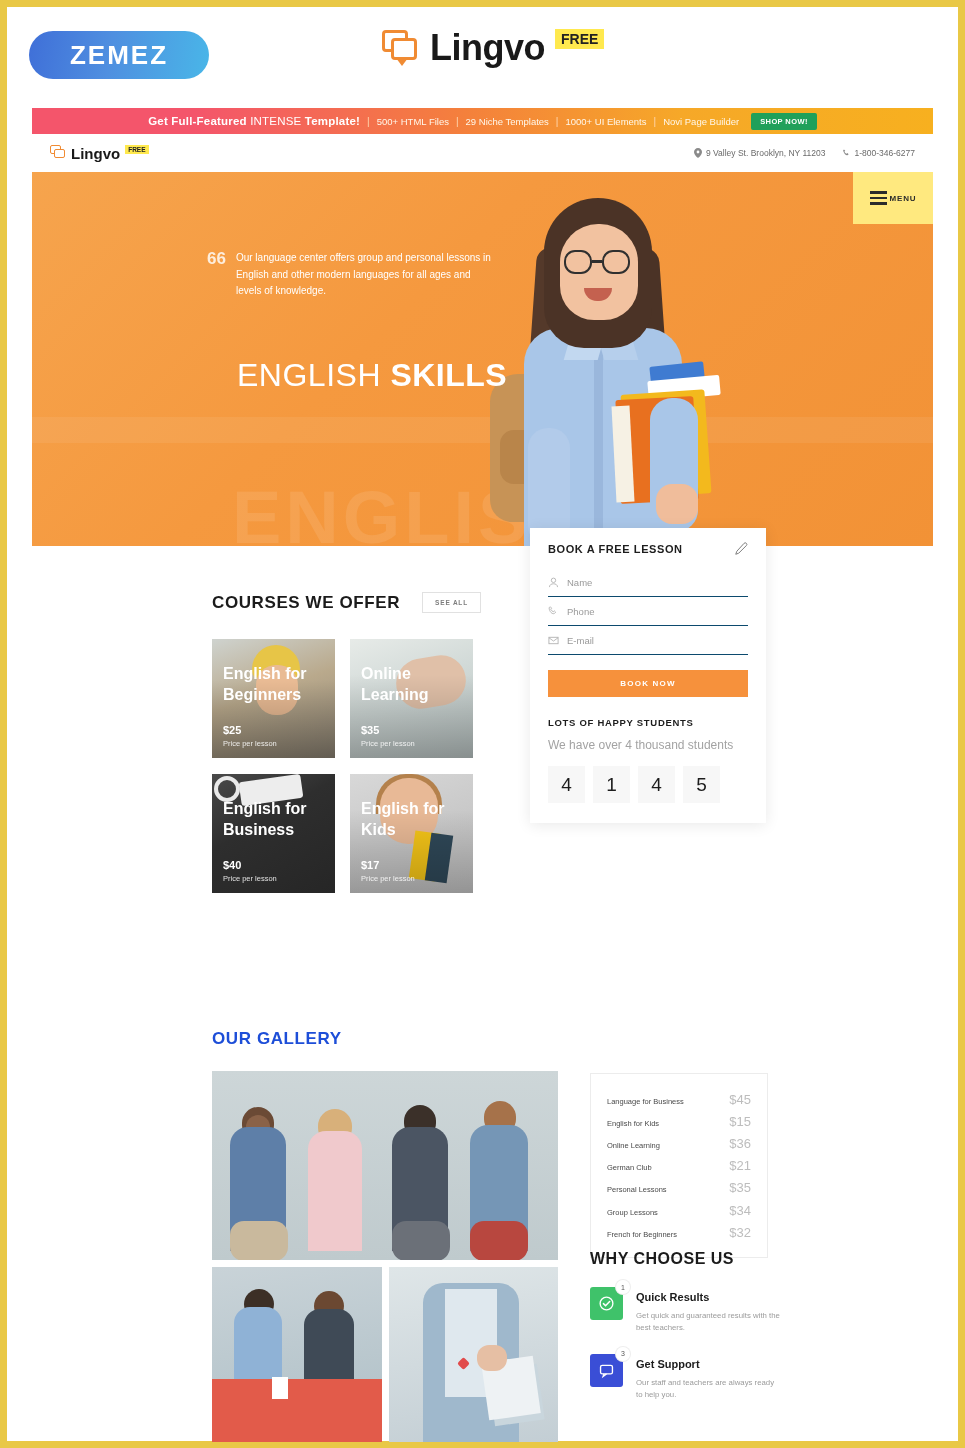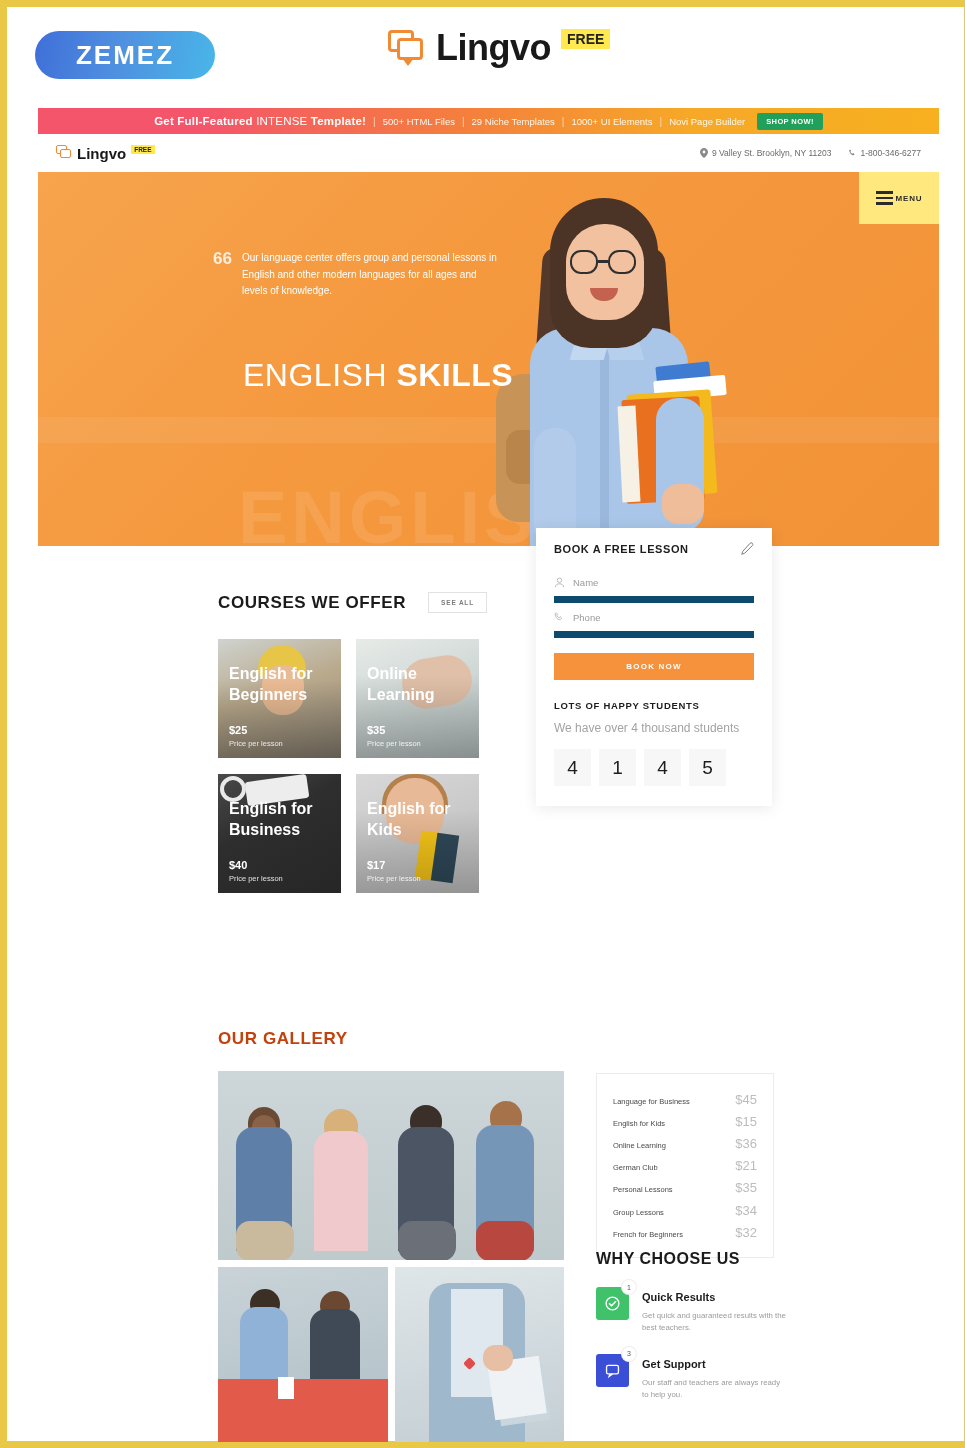--- a/index.html
+++ b/index.html
@@ -12,21 +12,21 @@
   }
   
   .frame-top, .frame-bottom, .frame-left, .frame-right {
     position:absolute; background:#e9c846;
   }
   .frame-top { left:0; top:0; width:965px; height:7px; }
   .frame-bottom { left:0; bottom:0; width:965px; height:7px; }
   .frame-left { left:0; top:0; width:7px; height:1448px; }
   .frame-right { right:0; top:0; width:7px; height:1448px; }
 
-  .page { position:absolute; left:13px; top:7px; width:951px; height:1434px; background:#fff; }
+  .page { position:absolute; left:7px; top:7px; width:951px; height:1434px; background:#fff; }
 
   
   .brandbar { height:101px; position:relative; background:#fff; }
   .zemez {
     position:absolute; left:22px; top:24px; width:180px; height:48px;
     border-radius:24px;
     background:linear-gradient(100deg,#3f6fd8 0%, #4f8fe0 45%, #49b6e8 100%);
     display:flex; align-items:center; justify-content:center;
   }
   .zemez span {
@@ -153,21 +153,21 @@
   .bookcard {
     position:absolute; left:523px; top:521px; width:236px; background:#fff;
     padding:14px 18px 20px 18px; box-shadow:0 2px 14px rgba(0,0,0,.09);
   }
   .bookcard .ttl {
     font-size:11px; font-weight:bold; letter-spacing:.6px; color:#1d1d1d;
     display:flex; align-items:center; justify-content:space-between;
     padding-bottom:12px;
   }
   .pencil { width:14px; height:14px; color:#6d6d6d; }
-  .field { border-bottom:7px solid #0c4a6e; padding:9px 0 8px 0; display:flex; align-items:center; gap:8px; }
+  .field { border-bottom:1px solid #0c4a6e; padding:9px 0 8px 0; display:flex; align-items:center; gap:8px; }
   .field svg { color:#b0b0b0; flex:0 0 auto; }
   .field input {
     border:none; outline:none; font-size:9.5px; color:#8d8d8d;
     font-family:"Liberation Sans",sans-serif; width:100%; background:transparent;
   }
   .field input::placeholder { color:#9a9a9a; }
   .booknow {
     margin-top:15px; width:100%; height:27px; border:none; cursor:pointer;
     background:#f6913c; color:#fff; font-size:8px; font-weight:bold; letter-spacing:1.2px;
     font-family:"Liberation Sans",sans-serif;
@@ -209,21 +209,21 @@
   .c3 .kb { position:absolute; left:28px; top:4px; width:62px; height:24px; background:#ededed; border-radius:3px; transform:rotate(-8deg); }
   .c3 .mug { position:absolute; left:2px; top:2px; width:26px; height:26px; border:4px solid #e9e9e9; border-radius:50%; }
   .c4 .kid { position:absolute; left:30px; top:4px; width:58px; height:66px; background:#e8b996; border-radius:28px; }
   .c4 .kidh { position:absolute; left:26px; top:0px; width:66px; height:40px; background:#b4814c; border-radius:30px 30px 0 0; }
   .c4 .bkk { position:absolute; left:62px; top:58px; width:26px; height:48px; background:#f5c518; transform:rotate(8deg); }
   .c4 .bkk2 { position:absolute; left:78px; top:60px; width:22px; height:48px; background:#2f4858; transform:rotate(8deg); }
   .c2 .hand { position:absolute; left:46px; top:18px; width:70px; height:50px; background:#e0c0a8; border-radius:26px; transform:rotate(-10deg); }
 
   
   .section-gallery { position:absolute; left:205px; top:1022px; width:346px; }
-  .section-gallery h3 { font-size:17px; font-weight:bold; letter-spacing:.6px; color:#c2410c; }
+  .section-gallery h3 { font-size:17px; font-weight:bold; letter-spacing:.6px; color:#1d4ed8; }
   .gal { margin-top:22px; }
   .gal-big { width:346px; height:189px; background:linear-gradient(180deg,#cdd6d8 0%, #bfcacd 100%); position:relative; overflow:hidden; }
   .gal-row { margin-top:7px; display:flex; gap:7px; }
   .gal-s1 { width:170px; height:175px; background:linear-gradient(170deg,#c9d3d8 0%, #aebfc6 100%); position:relative; overflow:hidden; }
   .gal-s2 { width:169px; height:175px; background:linear-gradient(170deg,#dfe6e8 0%, #c3ced4 100%); position:relative; overflow:hidden; }
   .g-p { position:absolute; border-radius:14px; }
   .gb1 { left:18px; top:56px; width:56px; height:124px; background:#5e7fa8; border-radius:18px 18px 0 0; }
   .gb1h { left:30px; top:36px; width:32px; height:34px; background:#6b4a35; border-radius:16px; }
   .gb1f { left:34px; top:44px; width:24px; height:28px; background:#8a6248; border-radius:12px; }
   .gb2 { left:96px; top:60px; width:54px; height:120px; background:#f0c9cc; border-radius:18px 18px 0 0; }
@@ -399,20 +399,27 @@
           <path d="M1.6 11c0-2.4 2-3.6 4.4-3.6S10.4 8.6 10.4 11" fill="none" stroke="#b3b3b3" stroke-width="1"></path>
         </svg>
       <input type="text" placeholder="Name" style="">
     </div>
     <div class="field">
       <svg width="11" height="11" viewBox="0 0 12 12">
           <path d="M2.4.8 4 2.4l-1.1 1.1c.6 1.2 1.6 2.2 2.8 2.8L6.8 5.2 8.4 6.8l-1.2 1.2C4.8 9.6 1.4 6.2 1.2 2z" fill="none" stroke="#b3b3b3" stroke-width="1"></path>
         </svg>
       <input type="text" placeholder="Phone" style="">
     </div>
+    <div class="field">
+      <svg width="11" height="11" viewBox="0 0 12 12">
+          <rect x="1" y="2.5" width="10" height="7" fill="none" stroke="#b3b3b3" stroke-width="1"></rect>
+          <path d="M1 3 6 6.6 11 3" fill="none" stroke="#b3b3b3" stroke-width="1"></path>
+        </svg>
+      <input type="text" placeholder="E-mail" style="">
+    </div>
 
     <button class="booknow">BOOK NOW</button>
 
     <div class="happy">LOTS OF HAPPY STUDENTS</div>
     <div class="happysub">We have over 4 thousand students</div>
     <div class="counter">
       <span class="d">4</span>
       <span class="d">1</span>
       <span class="d">4</span>
       <span class="d">5</span>

